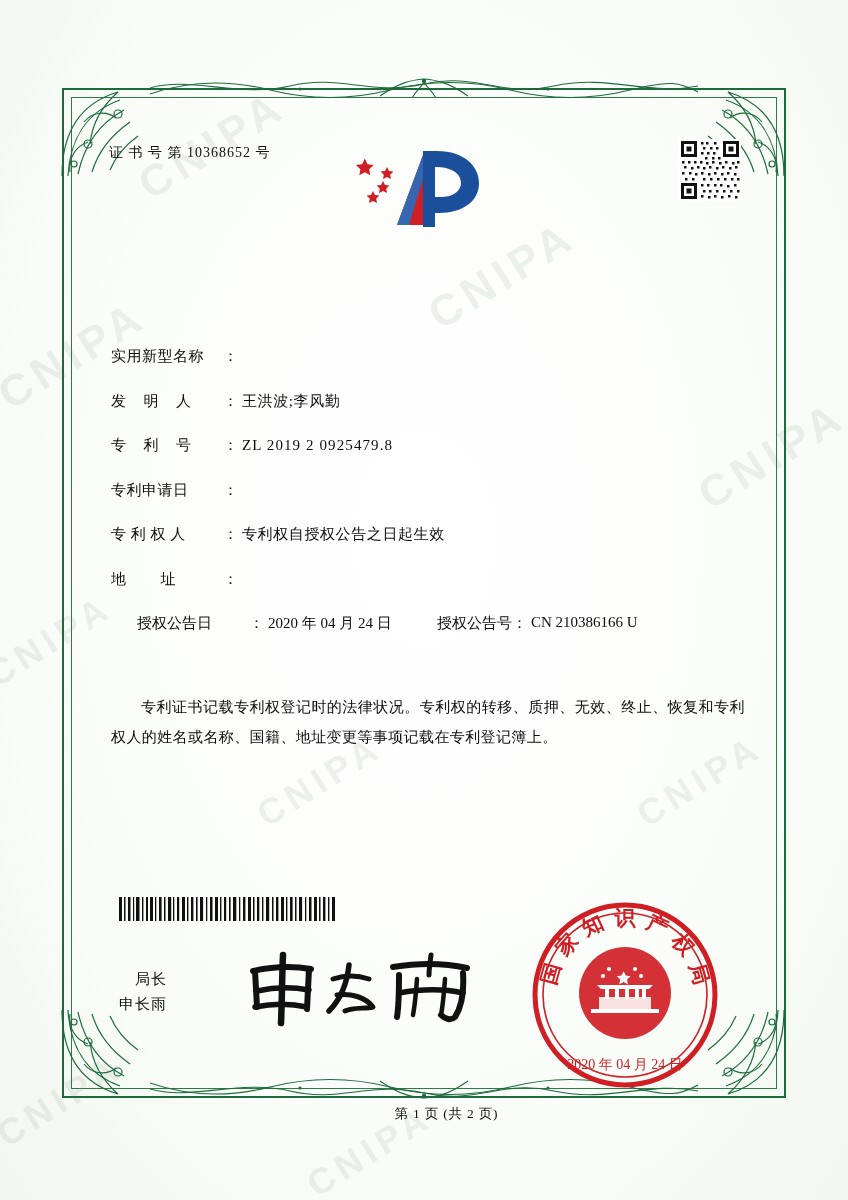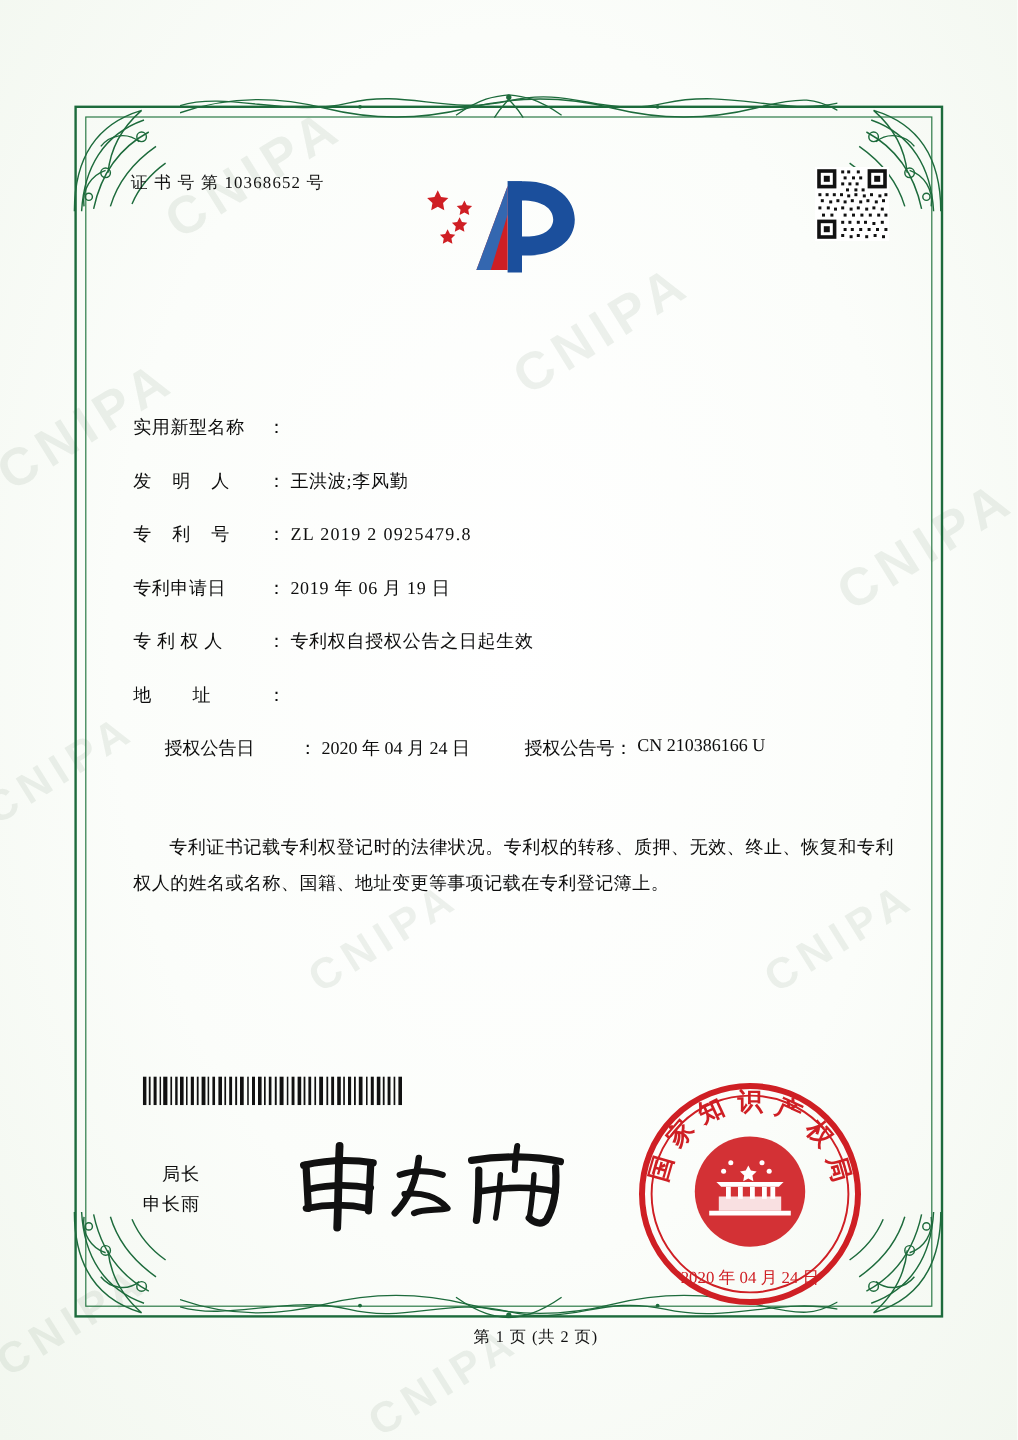--- a/index.html
+++ b/index.html
@@ -472,21 +472,20 @@
         <span class="f-value">王洪波;李风勤</span>
       </div>
       <div class="field-row">
         <span class="f-label">专    利    号</span>
         <span class="f-colon">：</span>
         <span class="f-value mono-ish">ZL 2019 2 0925479.8</span>
       </div>
       <div class="field-row">
         <span class="f-label">专利申请日</span>
         <span class="f-colon">：</span>
-        <span class="f-value">2019 年 06 月 19 日</span>
       </div>
       <div class="field-row">
         <span class="f-label">专 利 权 人</span>
         <span class="f-colon">：</span>
         <span class="f-value">专利权自授权公告之日起生效</span>
       </div>
       <div class="field-row">
         <span class="f-label">地        址</span>
         <span class="f-colon">：</span>
       </div>

